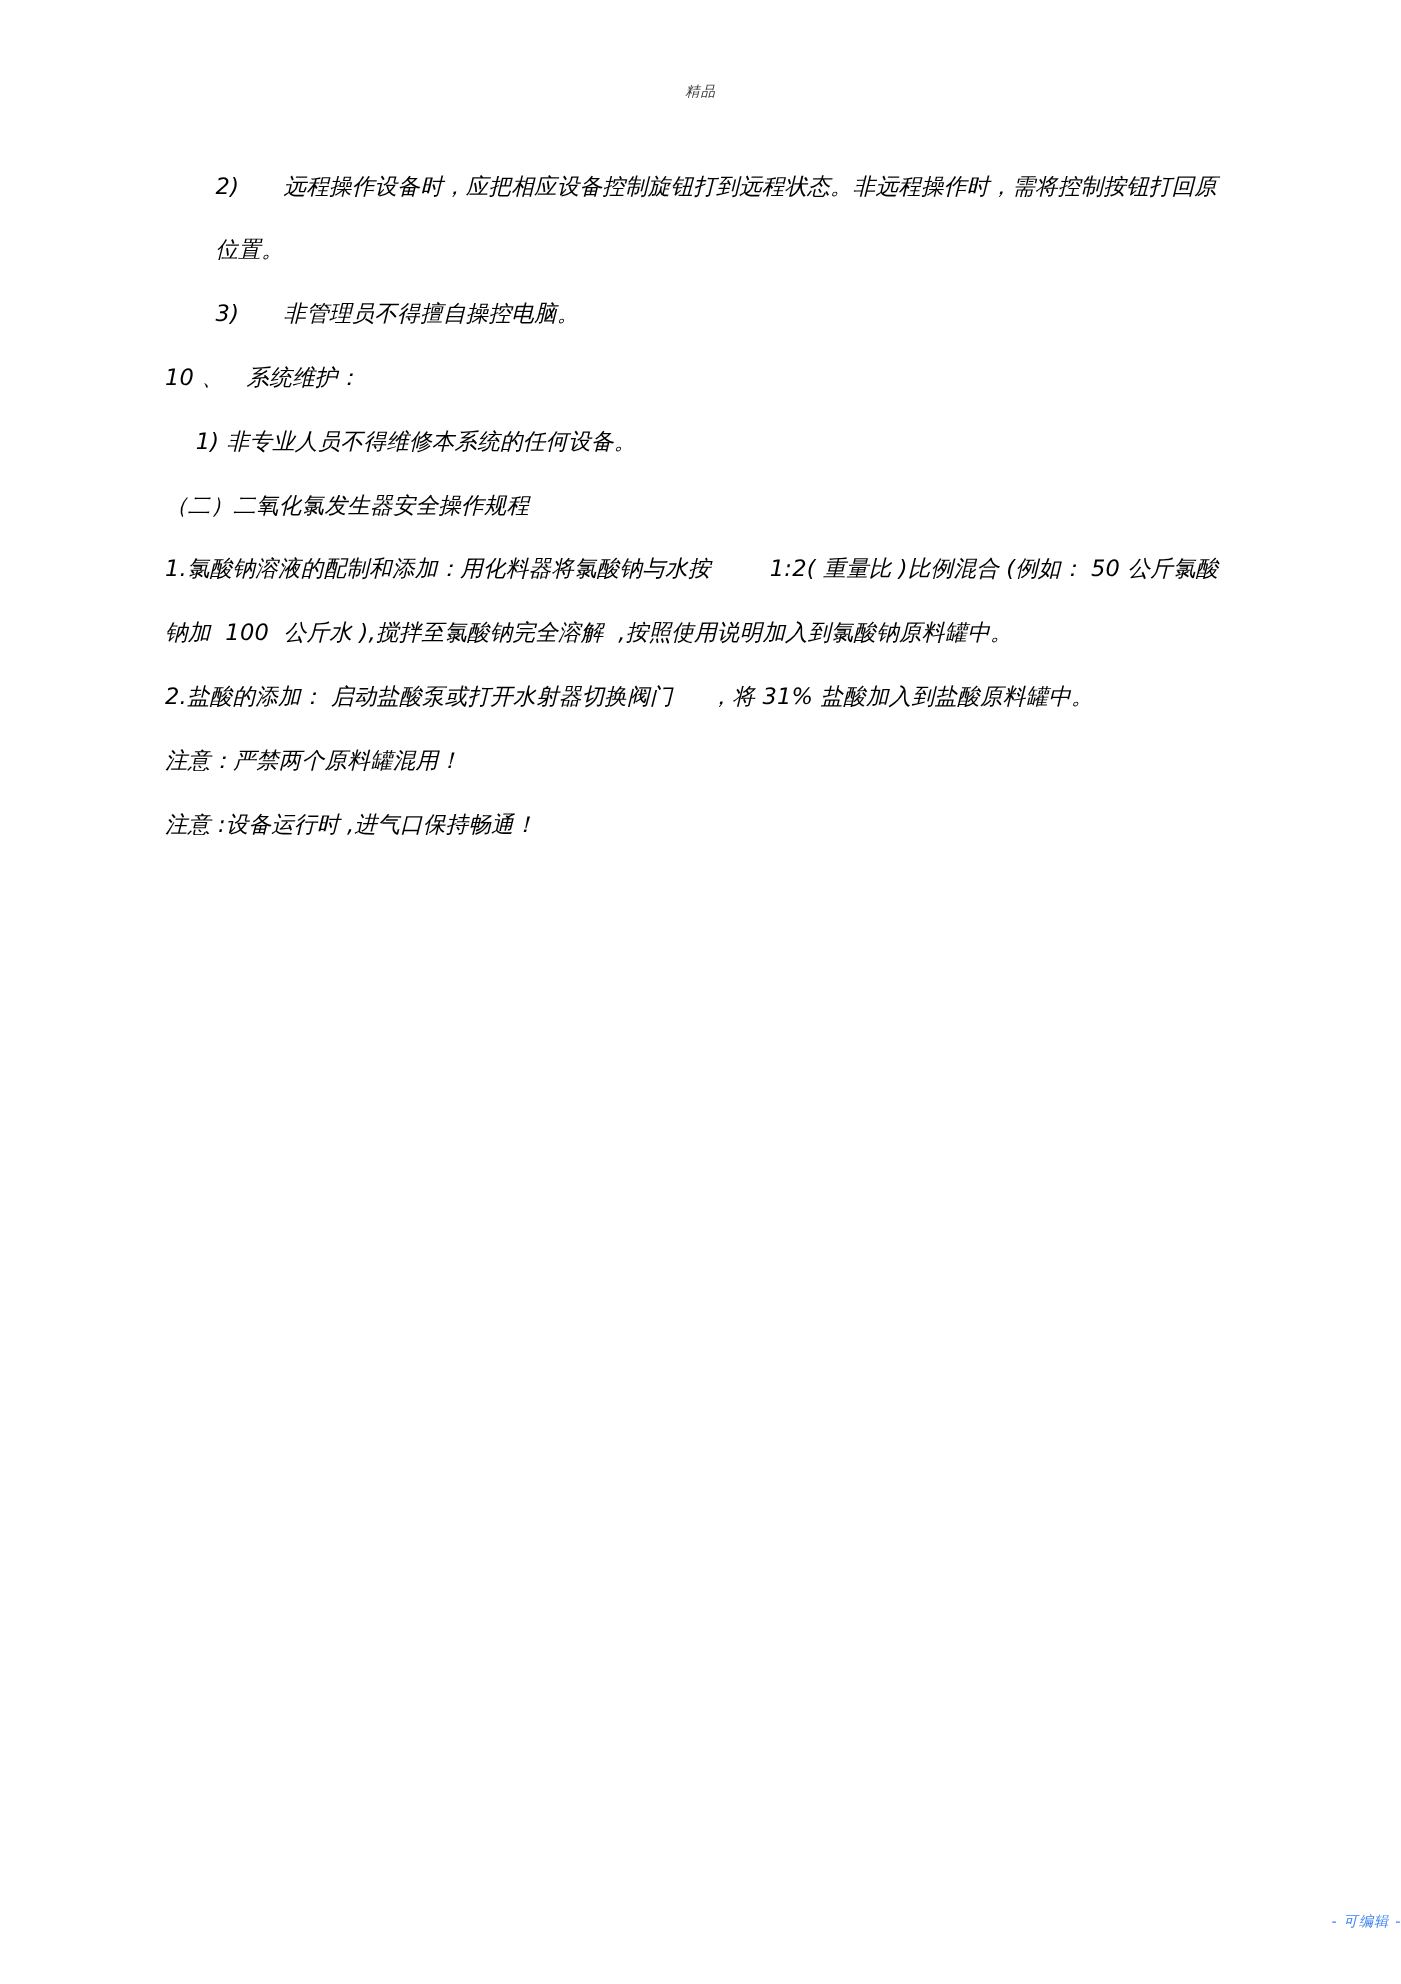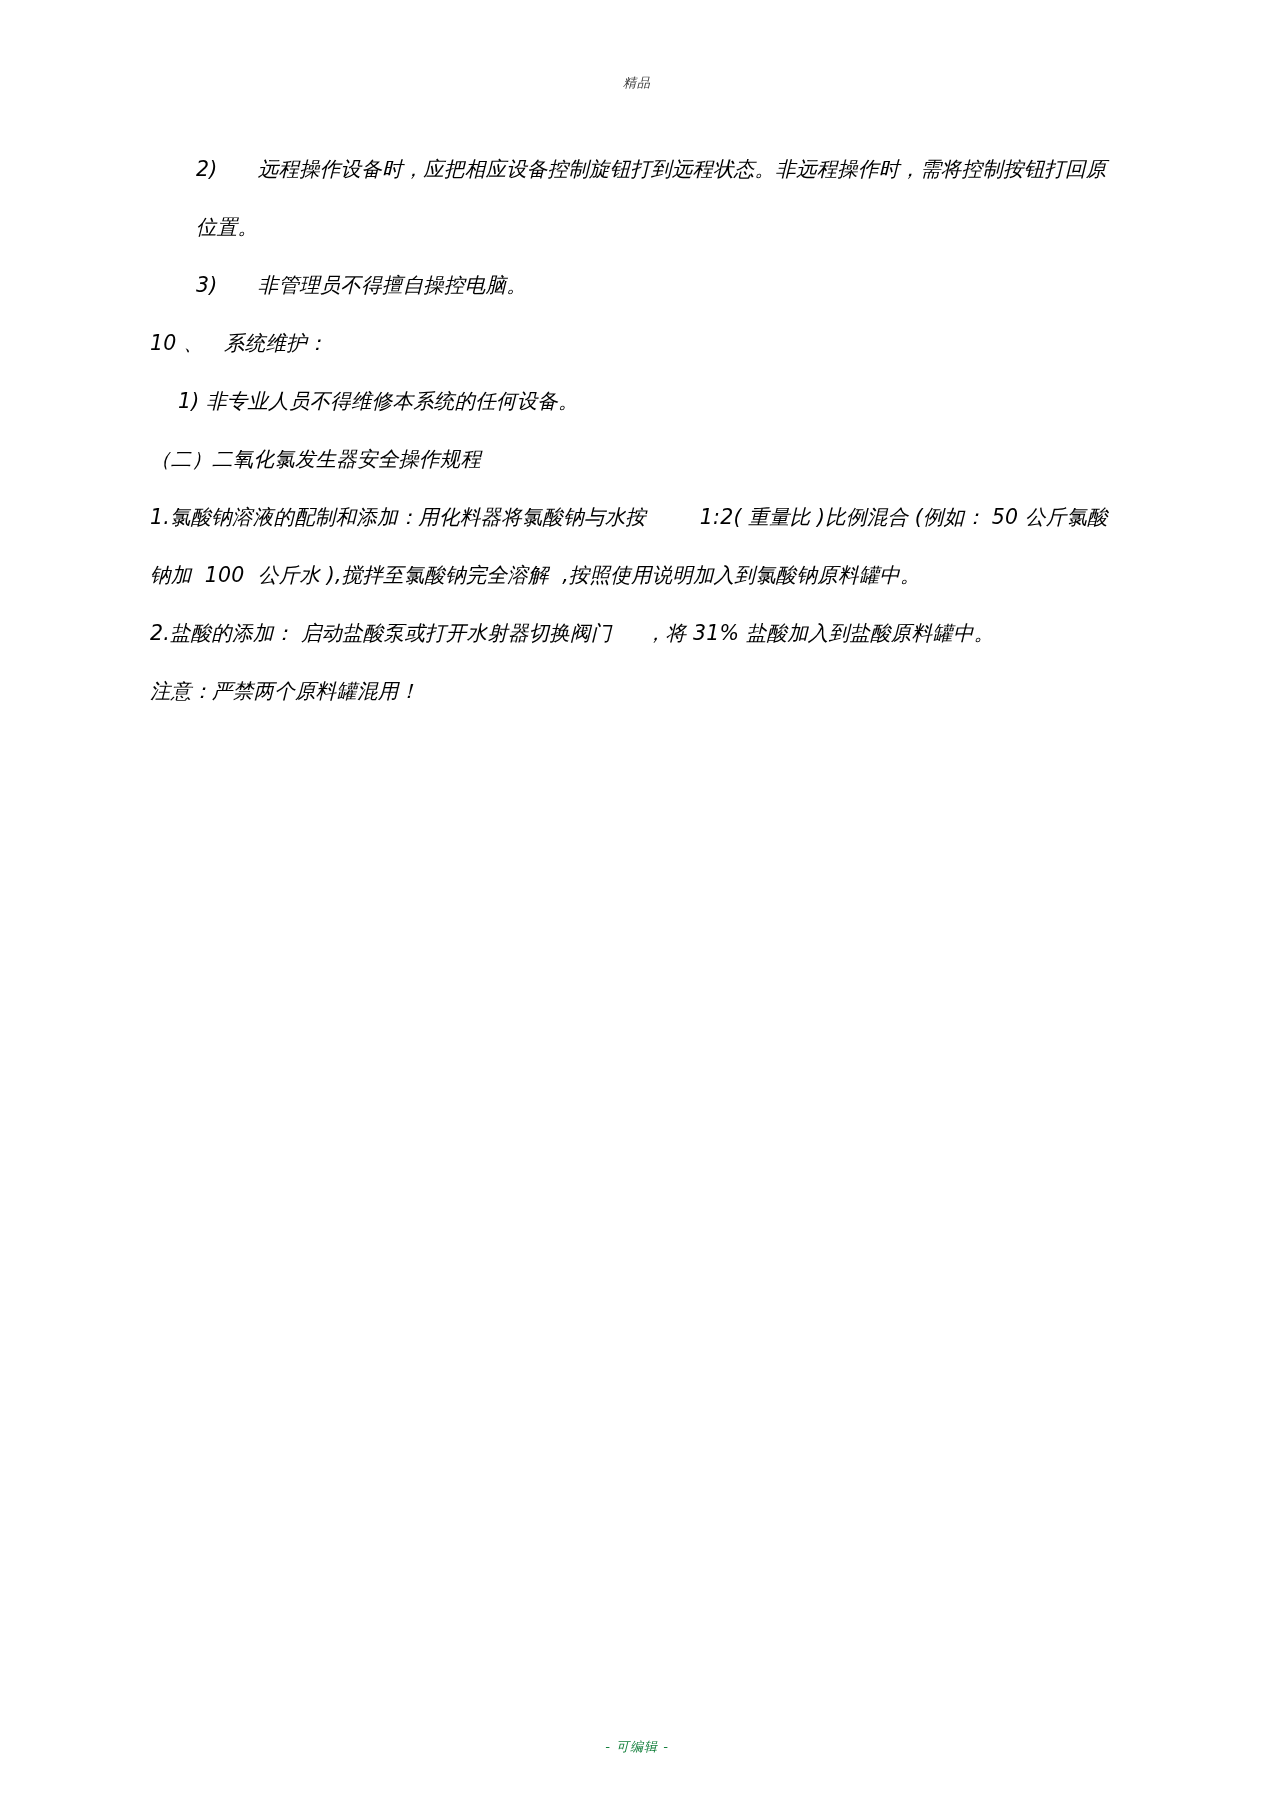--- a/index.html
+++ b/index.html
@@ -28,23 +28,23 @@
     text-align: center;
     font-size: 13px;
     color: #3a3a3a;
     letter-spacing: 1px;
   }
   .footer-mark {
     position: absolute;
     bottom: 48px;
     left: 0;
     width: 100%;
-    text-align: center;
+    text-align: right;
     font-size: 13px;
-    color: #15803d;
+    color: #3b82f6;
     letter-spacing: 1px;
   }
   .body-area {
     position: absolute;
     left: 150px;
     right: 150px;
     top: 140px;
   }
   .para {
     font-size: 20.5px;
@@ -88,18 +88,19 @@
     <p class="para">（二）二氧化氯发生器安全操作规程</p>
 
 
     <p class="para">1.氯酸钠溶液的配制和添加：用化料器将氯酸钠与水按        1:2( 重量比 )比例混合 (例如： 50 公斤氯酸钠加  100  公斤水 ),搅拌至氯酸钠完全溶解  ,按照使用说明加入到氯酸钠原料罐中。</p>
 
     <p class="para">2.盐酸的添加： 启动盐酸泵或打开水射器切换阀门     ，将 31% 盐酸加入到盐酸原料罐中。</p>
 
     <p class="para">注意：严禁两个原料罐混用！</p>
 
 
+    <p class="para">注意 :设备运行时 ,进气口保持畅通！</p>
 
   </div>
 
   <div class="footer-mark">- 可编辑 -</div>
 
 </div>
 
 </body></html>

